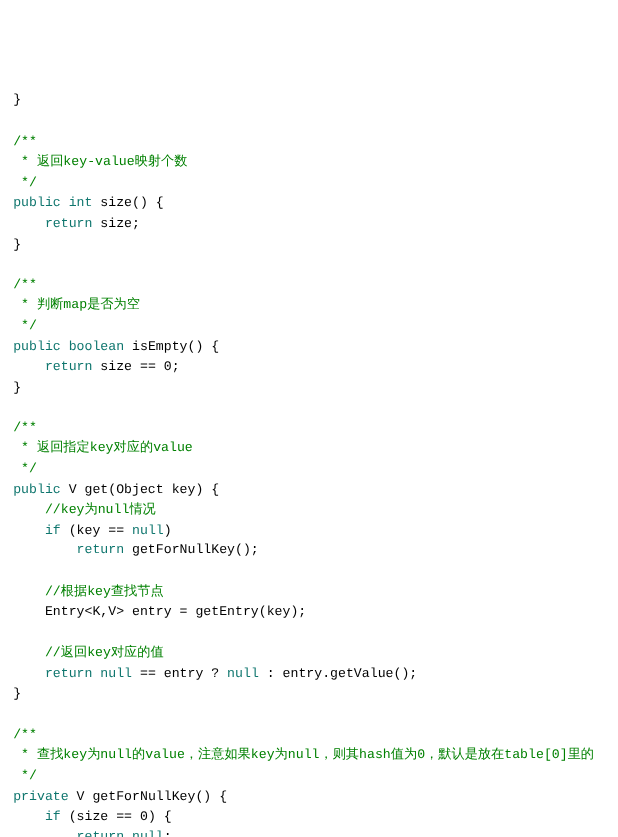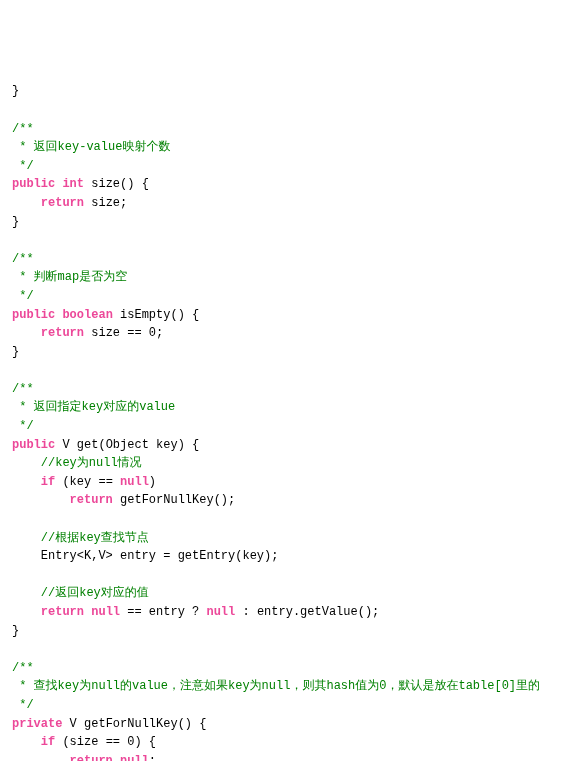--- a/index.html
+++ b/index.html
@@ -5,21 +5,21 @@
   body {
     margin: 0;
     padding: 8px 12px;
     background: #ffffff;
     font-family: Consolas, "Courier New", monospace;
     font-size: 12px;
     line-height: 1.55;
     color: #000000;
     white-space: pre;
   }
-  .kw { color: #ec4899; font-weight: bold; }
+  .kw { color: #0f766e; }
   .cmt { color: #008000; }
   .num { color: #000000; }
 </style>
 </head>
 <body>
 
 
 
 <div id="code-block"><div><span>}</span></div><div>&nbsp;</div><div><span class="cmt">/**</span></div><div><span class="cmt"> * 返回key-value映射个数</span></div><div><span class="cmt"> */</span></div><div><span class="kw">public</span><span> </span><span class="kw">int</span><span> size() {</span></div><div><span>    </span><span class="kw">return</span><span> size;</span></div><div><span>}</span></div><div>&nbsp;</div><div><span class="cmt">/**</span></div><div><span class="cmt"> * 判断map是否为空</span></div><div><span class="cmt"> */</span></div><div><span class="kw">public</span><span> </span><span class="kw">boolean</span><span> isEmpty() {</span></div><div><span>    </span><span class="kw">return</span><span> size == </span><span class="num">0</span><span>;</span></div><div><span>}</span></div><div>&nbsp;</div><div><span class="cmt">/**</span></div><div><span class="cmt"> * 返回指定key对应的value</span></div><div><span class="cmt"> */</span></div><div><span class="kw">public</span><span> V get(Object key) {</span></div><div><span>    </span><span class="cmt">//key为null情况</span></div><div><span>    </span><span class="kw">if</span><span> (key == </span><span class="kw">null</span><span>)</span></div><div><span>        </span><span class="kw">return</span><span> getForNullKey();</span></div><div>&nbsp;</div><div><span>    </span><span class="cmt">//根据key查找节点</span></div><div><span>    Entry&lt;K,V&gt; entry = getEntry(key);</span></div><div>&nbsp;</div><div><span>    </span><span class="cmt">//返回key对应的值</span></div><div><span>    </span><span class="kw">return</span><span> </span><span class="kw">null</span><span> == entry ? </span><span class="kw">null</span><span> : entry.getValue();</span></div><div><span>}</span></div><div>&nbsp;</div><div><span class="cmt">/**</span></div><div><span class="cmt"> * 查找key为null的value，注意如果key为null，则其hash值为0，默认是放在table[0]里的</span></div><div><span class="cmt"> */</span></div><div><span class="kw">private</span><span> V getForNullKey() {</span></div><div><span>    </span><span class="kw">if</span><span> (size == </span><span class="num">0</span><span>) {</span></div><div><span>        </span><span class="kw">return</span><span> </span><span class="kw">null</span><span>;</span></div></div>
 

